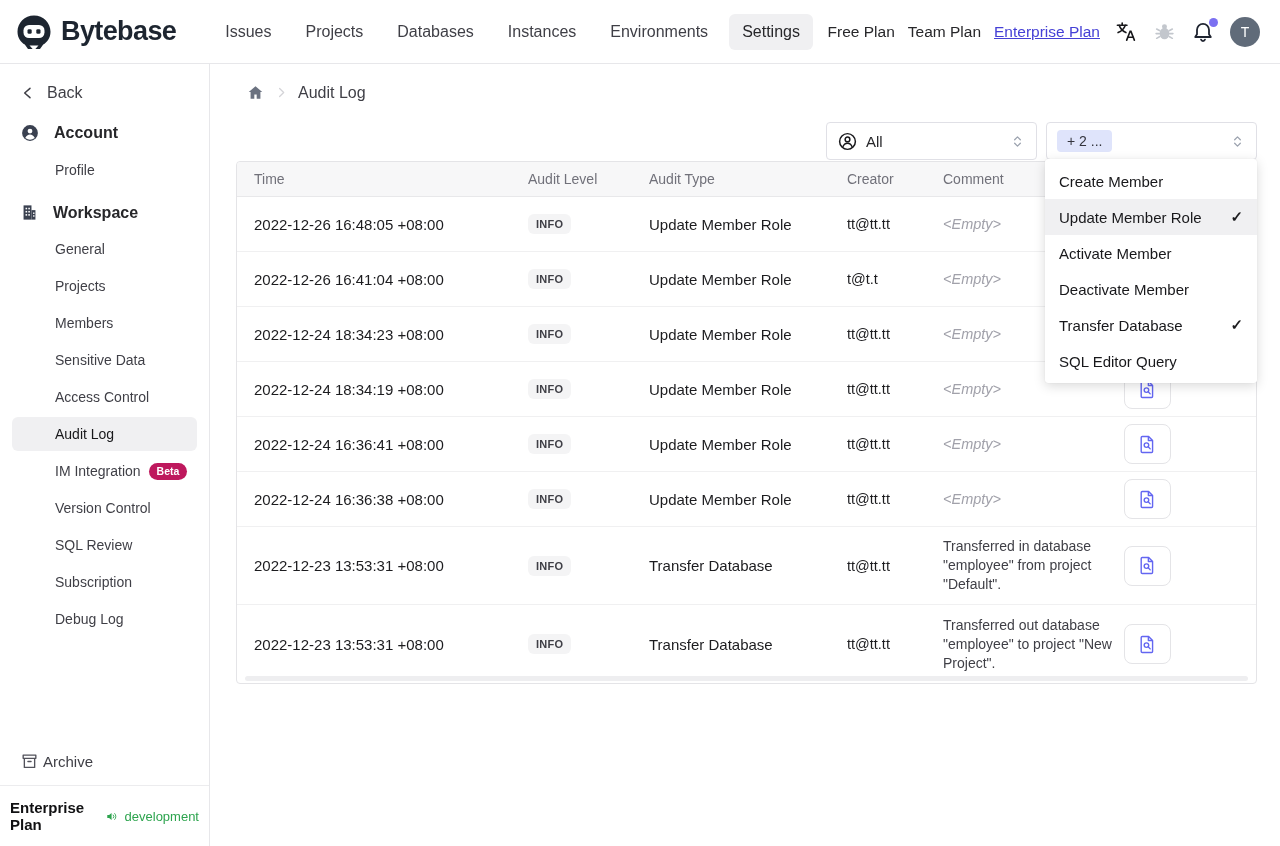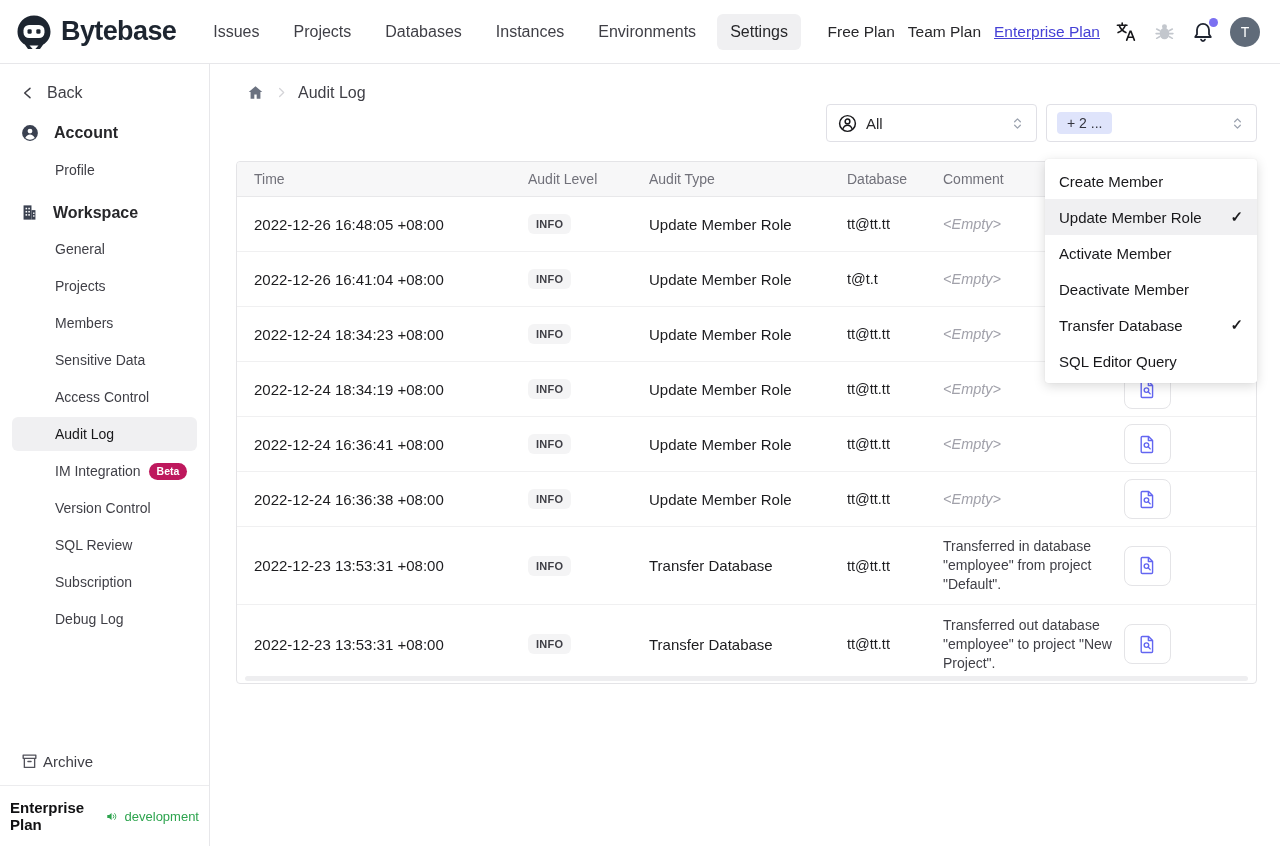--- a/index.html
+++ b/index.html
@@ -2,21 +2,21 @@
 <html><head>
 <meta charset="utf-8">
 <style>
   * { box-sizing: border-box; }
   body { margin:0; font-family:"Liberation Sans", sans-serif; background:#fff; color:#18181b; }
   .page { position:relative; width:1280px; height:846px; overflow:hidden; background:#fff; }
 
   
   .navbar { position:absolute; top:0; left:0; right:0; height:64px; display:flex; align-items:center;
             justify-content:space-between; padding:0 20px 0 14px; border-bottom:1px solid #e7e7ea; background:#fff; z-index:10;}
-  .nav-left { display:flex; gap:24px; }
+  .nav-left { display:flex; gap:36px; }
   .brand { display:flex; align-items:center; gap:7px; cursor:pointer; }
   .logo-text { font-size:27px; font-weight:800; color:#1d2530; letter-spacing:-0.6px; }
   #nav-links { display:flex; align-items:center; gap:8px; }
   .nav-link { font-size:16px; color:#3f3f46; padding:9px 13px; border-radius:6px; cursor:pointer; }
   .nav-link.active { background:#f0f0f2; color:#27272a; }
   .nav-right { display:flex; align-items:center; gap:15px; }
   #nav-plans { display:flex; align-items:center; gap:13px; }
   .plan-link { font-size:15.5px; color:#27272a; }
   .plan-link.link { color:#4540d6; text-decoration:underline; cursor:pointer; }
   .icon-btn { display:flex; align-items:center; cursor:pointer; }
@@ -37,21 +37,21 @@
   .sidebar-bottom { margin-top:auto; }
   .archive-row { display:flex; align-items:center; gap:4px; padding:14px 20px; font-size:15px; color:#3f3f46; cursor:pointer; }
   .side-divider { border-top:1px solid #ececee; }
   .plan-row { display:flex; align-items:center; gap:6px; padding:13px 10px; }
   .plan-name { font-size:15px; font-weight:700; color:#111113; }
   .env-label { font-size:13px; color:#2da44e; }
 
   
   .main { position:absolute; top:64px; left:210px; right:0; bottom:0; background:#fff; }
   .breadcrumb { display:flex; align-items:center; gap:9px; padding:19px 0 0 36px; font-size:16px; color:#3f3f46; }
-  .filters { position:absolute; top:40px; right:23px; display:flex; gap:9px; }
+  .filters { position:absolute; top:58px; right:23px; display:flex; gap:9px; }
   .select { width:211px; height:38px; border:1px solid #e0e0e6; border-radius:4px; background:#fff;
             display:flex; align-items:center; padding:0 10px; gap:8px; cursor:pointer; }
   .select .grow { flex:1; }
   .select-value { font-size:15px; color:#27272a; }
   .pill { background:#dfe4fb; border-radius:4px; padding:3px 10px; font-size:14px; color:#33343d; }
 
   
   .table { position:absolute; left:26px; top:97px; width:1021px; border:1px solid #e4e4e7; border-radius:4px; background:#fff; }
   .thead, .trow { display:grid; grid-template-columns:291px 121px 198px 96px 181px 1fr; align-items:center; }
   .thead { height:35px; background:#f7f7f8; border-bottom:1px solid #e8e8ea; border-radius:4px 4px 0 0; font-size:14px; color:#71717a; }
@@ -280,21 +280,21 @@
           </svg>
         </span>
       </div>
     </div>
 
     <div class="table">
       <div class="thead" id="table-head">
           <div class="cell">Time</div>
           <div class="cell">Audit Level</div>
           <div class="cell">Audit Type</div>
-          <div class="cell">Database</div>
+          <div class="cell">Creator</div>
           <div class="cell">Comment</div>
           <div class="cell"></div>
         </div>
       <div id="table-body">
           <div class="trow h56">
             <div class="time-cell">2022-12-26 16:48:05 +08:00</div>
             <div><span class="badge-info">INFO</span></div>
             <div class="type-cell">Update Member Role</div>
             <div class="creator-cell">tt@tt.tt</div>
             <div class="comment-cell empty">&lt;Empty&gt;</div>

